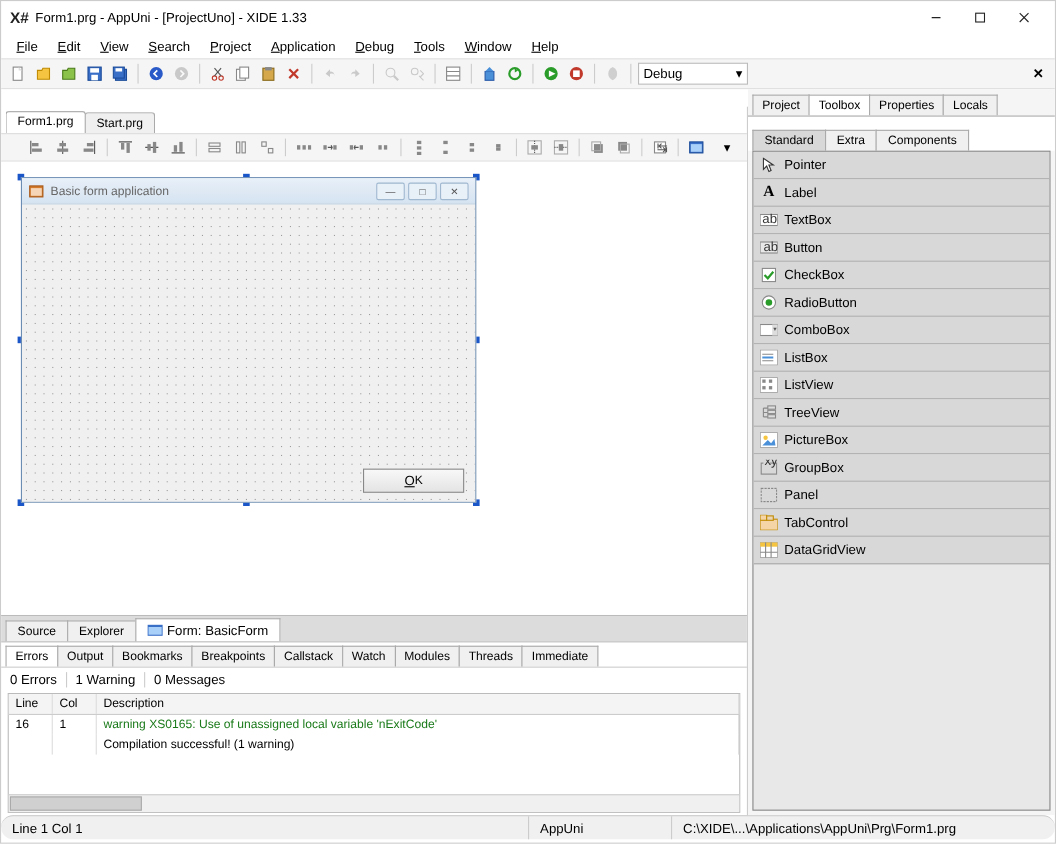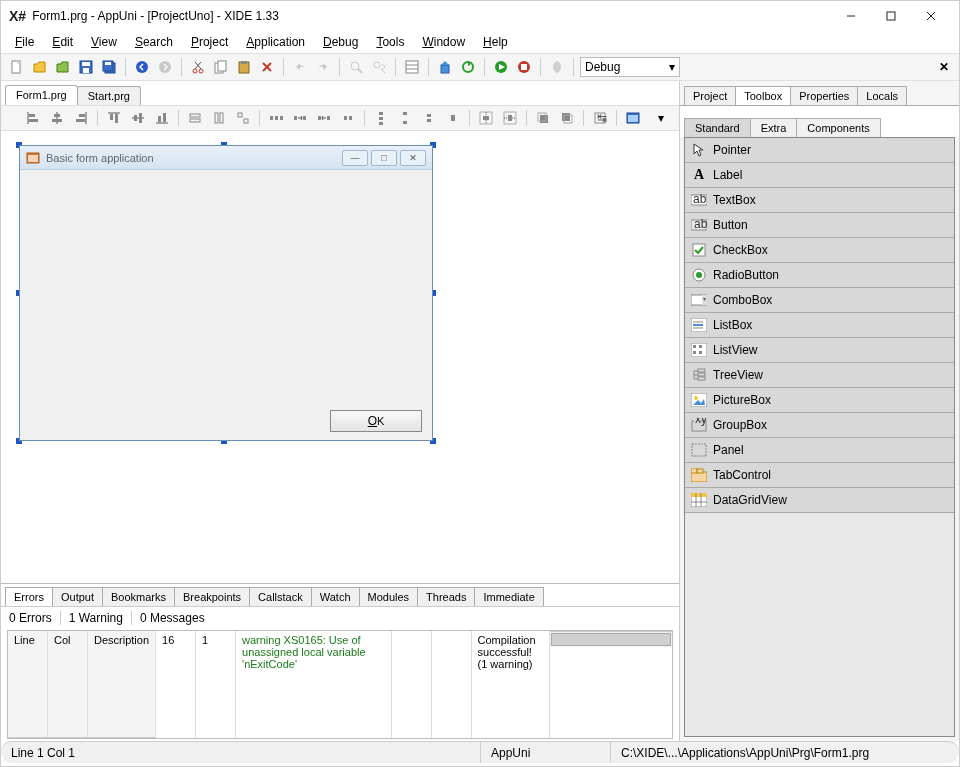--- a/index.html
+++ b/index.html
@@ -11,21 +11,21 @@
 .menubar { height: 22px; display: flex; align-items: center; padding: 0 6px; gap: 2px; }
 .menubar .mi { padding: 2px 8px; }
 .u { text-decoration: underline; }
 .toolbar { height: 28px; display: flex; align-items: center; padding: 0 6px; gap: 3px; background: #f5f5f5; border-top: 1px solid #e0e0e0; border-bottom: 1px solid #e0e0e0; }
 .toolbar .tb { width: 20px; height: 20px; display: flex; align-items: center; justify-content: center; border-radius: 2px; }
 .toolbar .sep { width: 1px; height: 18px; background: #ccc; margin: 0 3px; }
 .toolbar .combo { display: flex; align-items: center; border: 1px solid #bbb; background: #fff; height: 20px; padding: 0 4px; min-width: 100px; font-size: 11px; }
 .toolbar .combo .arr { margin-left: auto; }
 .toolbar .closebtn { margin-left: auto; width: 18px; height: 18px; display: flex; align-items: center; justify-content: center; font-weight: bold; }
 .mainrow { display: flex; height: 660px; }
-.leftpane { flex: 1; display: flex; flex-direction: column; border-right: 1px solid #ccc; }
+.leftpane { flex: 1; display: flex; flex-direction: column; border-right: 1px solid #ccc; margin-top: 16px; }
 .edtabs { height: 24px; display: flex; align-items: flex-end; padding: 2px 4px 0 4px; gap: 0; }
 .edtab { border: 1px solid #aaa; border-bottom: none; padding: 3px 10px; background: #f0f0f0; font-size: 11px; border-top-left-radius: 3px; border-top-right-radius: 3px; margin-right: -1px; position: relative; }
 .edtab.active { background: #fff; z-index: 2; padding-bottom: 4px; }
 .aligntoolbar { height: 26px; display: flex; align-items: center; padding: 0 8px 0 22px; gap: 4px; background: #f5f5f5; border-top: 1px solid #ddd; border-bottom: 1px solid #ddd; }
 .aligntoolbar .atb { width: 20px; height: 18px; display: flex; align-items: center; justify-content: center; }
 .aligntoolbar .asep { width: 1px; height: 16px; background: #ccc; margin: 0 2px; }
 .canvas { flex: 1; background: #fff; position: relative; overflow: hidden; }
 .designform { position: absolute; left: 18px; top: 14px; width: 414px; height: 296px; border: 1px solid #6b8db3; background: #f0f0f0; }
 .dfheader { height: 24px; background: linear-gradient(#e8f0f8,#d5e3f1); border-bottom: 1px solid #b8cde0; display: flex; align-items: center; padding: 0 6px; }
 .dfheader .dficon { width: 14px; height: 14px; margin-right: 6px; }
@@ -37,21 +37,21 @@
 .bottomtabs { height: 24px; display: flex; align-items: flex-end; padding: 0 4px; gap: 0; background: #dcdcdc; border-top: 1px solid #bbb; }
 .btab { border: 1px solid #aaa; border-bottom: none; padding: 3px 10px; background: #f0f0f0; font-size: 11px; margin-right: -1px; }
 .btab.active { background: #fff; }
 .btab.form { display: flex; align-items: center; gap: 4px; }
 .outputpanel { height: 158px; display: flex; flex-direction: column; border-top: 1px solid #bbb; }
 .optabs { height: 22px; display: flex; align-items: flex-end; padding: 0 4px; }
 .optab { border: 1px solid #aaa; border-bottom: none; padding: 3px 8px; background: #f0f0f0; font-size: 11px; margin-right: -1px; }
 .optab.active { background: #fff; }
 .opsummary { height: 22px; display: flex; align-items: center; gap: 8px; padding: 0 8px; border-top: 1px solid #ccc; font-size: 11px; }
 .opsummary .ssep { width: 1px; height: 14px; background: #ccc; }
-.opgrid { flex: 1; border: 1px solid #bbb; margin: 2px 6px; background: #fff; display: flex; }
+.opgrid { flex: 1; border: 1px solid #bbb; margin: 2px 6px; background: #fff; display: flex; flex-direction: column; }
 .ophdr { display: flex; background: #f4f4f4; border-bottom: 1px solid #ccc; }
 .ophdr div, .oprow div { padding: 3px 6px; font-size: 11px; border-right: 1px solid #ddd; }
 .c-line { width: 40px; } .c-col { width: 40px; } .c-desc { flex: 1; }
 .oprow { display: flex; }
 .oprow.warn .c-desc { color: #1a7a1a; }
 .opscroll { height: 16px; background: #f0f0f0; border-top: 1px solid #ccc; display: flex; }
 .opscroll .thumb { width: 120px; background: #d0d0d0; border: 1px solid #aaa; margin: 1px; }
 .rightpane { width: 306px; display: flex; flex-direction: column; background: #f5f5f5; }
 .rtabs { height: 22px; display: flex; align-items: flex-end; padding: 0 4px; margin-top: 2px; }
 .rtab { border: 1px solid #aaa; border-bottom: none; padding: 3px 8px; background: #f0f0f0; font-size: 11px; margin-right: -1px; }
@@ -440,20 +440,33 @@
           <div class="dfbtn">—</div>
           <div class="dfbtn">□</div>
           <div class="dfbtn">✕</div>
         </div>
         <div class="dfbody">
           <div class="okbtn"><span class="u">O</span>K</div>
         </div>
       </div>
     </div>
 
+    <div class="bottomtabs">
+      <div class="btab">Source</div>
+      <div class="btab">Explorer</div>
+      <div class="btab active form">
+        <span>
+            <svg width="14" height="12">
+              <rect x="0" y="1" width="14" height="10" fill="#3a6fc8"></rect>
+              <rect x="1" y="3" width="12" height="7" fill="#a8d0f8"></rect>
+            </svg>
+          </span>
+        <span>Form: BasicForm</span>
+      </div>
+    </div>
 
     <div class="outputpanel">
       <div class="optabs">
         <div class="optab active">Errors</div>
         <div class="optab">Output</div>
         <div class="optab">Bookmarks</div>
         <div class="optab">Breakpoints</div>
         <div class="optab">Callstack</div>
         <div class="optab">Watch</div>
         <div class="optab">Modules</div>

